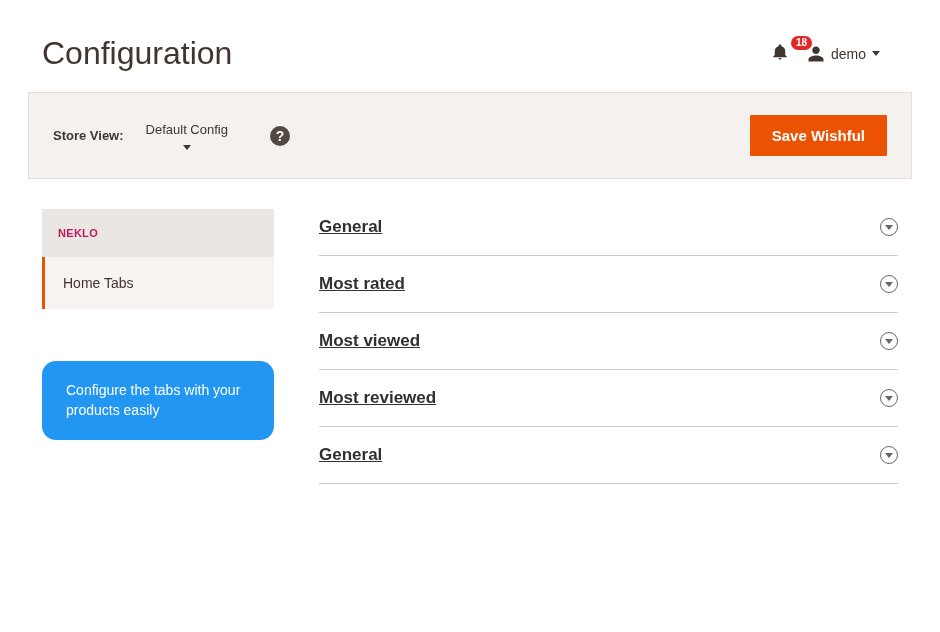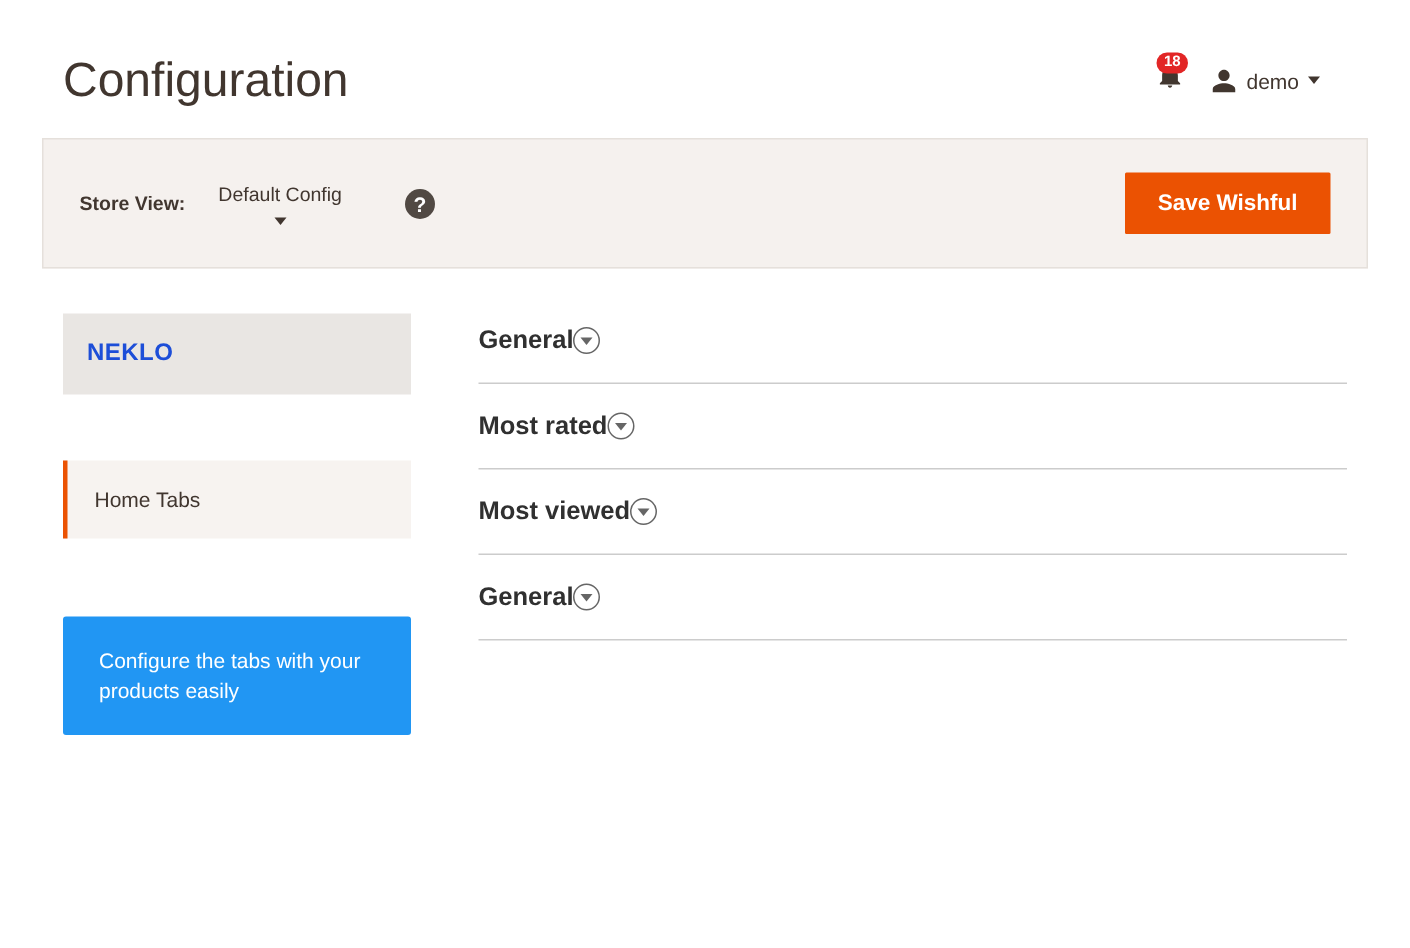--- a/index.html
+++ b/index.html
@@ -35,21 +35,21 @@
       cursor: pointer;
     }
     .bell-icon {
       width: 18px;
       height: 20px;
       fill: #41362f;
     }
     .badge {
       position: absolute;
       top: -6px;
-      left: 0;
+      left: 20px;
       background: #e22626;
       color: #fff;
       font-size: 10px;
       font-weight: 700;
       border-radius: 10px;
       padding: 1px 5px;
       line-height: 12px;
     }
     .user-menu {
       display: flex;
@@ -131,54 +131,54 @@
       margin: 30px 42px 0 42px;
       gap: 45px;
     }
     .sidebar {
       width: 232px;
       flex-shrink: 0;
     }
     .sidebar-section-header {
       background: #e9e6e3;
       padding: 18px 16px;
-      font-size: 16px;
-      font-weight: 700;
-      color: #1d4ed8;
+      font-size: 11px;
+      font-weight: 700;
+      color: #be185d;
       letter-spacing: 0.3px;
       cursor: pointer;
     }
     .sidebar-item {
       background: #f7f3f0;
       border-left: 3px solid #eb5202;
       padding: 18px 16px 18px 18px;
       font-size: 14px;
       color: #41362f;
       cursor: pointer;
-      margin-top: 44px;
     }
     .info-box {
       margin-top: 52px;
       background: #2196f3;
       color: #fff;
       padding: 20px 24px;
       font-size: 14px;
       line-height: 1.4;
-      border-radius: 2px;
+      border-radius: 14px;
     }
     .content {
       flex: 1;
     }
     .section-row {
       display: flex;
-      justify-content: flex-start;
+      justify-content: space-between;
       align-items: center;
       padding: 18px 0;
       border-bottom: 1px solid #ccc;
       cursor: pointer;
+      text-decoration: underline;
     }
     .section-row:first-child {
       padding-top: 8px;
     }
     .section-label {
       font-size: 17px;
       font-weight: 600;
       color: #303030;
     }
     .expand-icon {
@@ -249,17 +249,21 @@
     </div>
     <div class="section-row">
       <span class="section-label">Most rated</span>
       <span class="expand-icon"></span>
     </div>
     <div class="section-row">
       <span class="section-label">Most viewed</span>
       <span class="expand-icon"></span>
     </div>
     <div class="section-row">
+      <span class="section-label">Most reviewed</span>
+      <span class="expand-icon"></span>
+    </div>
+    <div class="section-row">
       <span class="section-label">General</span>
       <span class="expand-icon"></span>
     </div>
   </div>
 </div>
 
 </body></html>

